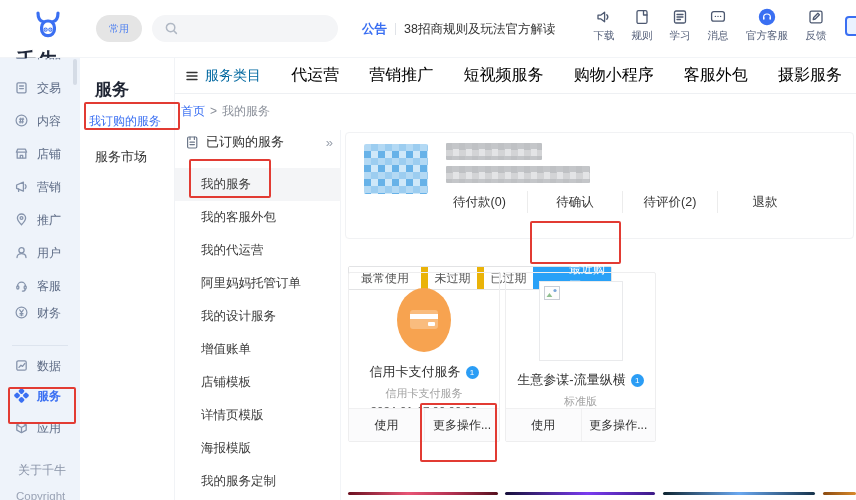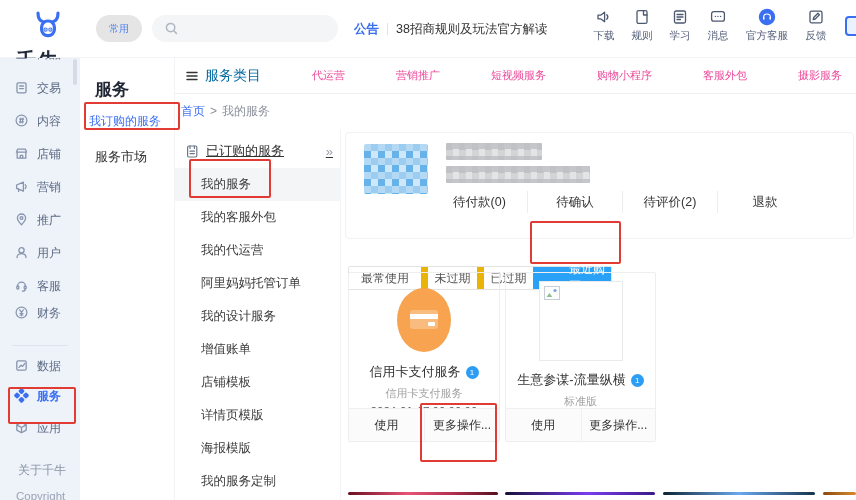--- a/index.html
+++ b/index.html
@@ -7,21 +7,21 @@
     font-family:"Liberation Sans","DejaVu Sans",sans-serif; color:#333; }
 
   
   #header { position:absolute; left:0; top:0; width:856px; height:58px; background:#fff; border-bottom:1px solid #f2f4f7; }
   .logo { position:absolute; left:16px; top:9px; display:flex; align-items:center; gap:6px; cursor:pointer;flex-direction:column; }
   .logo-txt .cn { font-size:20px; font-weight:bold; color:#20283a; letter-spacing:2px; }
   .logo-txt .tag { font-size:9px; color:#a9b4c4; letter-spacing:1.5px; margin-top:2px; }
   .pill { position:absolute; left:96px; top:15px; width:46px; height:27px; border-radius:14px; background:#e5e5e5; color:#4a7df0; font-size:10px; display:flex; align-items:center; justify-content:center; }
   .search { position:absolute; left:152px; top:15px; width:186px; height:27px; border-radius:14px; background:#f4f5f7; display:flex; align-items:center; padding-left:12px; }
   .announce { position:absolute; left:354px; top:0; height:58px; display:flex; align-items:center; gap:8px; }
-  .announce .lbl { color:#3a6ff2; font-size:12.5px; font-weight:bold; }
+  .announce .lbl { color:#3a6ff2; font-size:12.5px; font-weight:bold;margin-left:8px; }
   .announce .div { width:1px; height:12px; background:#e0e3e8; }
   .announce .txt { color:#333; font-size:12.5px; }
   .actions { position:absolute; left:585px; top:8px; display:flex; }
   .action { width:38px; display:flex; flex-direction:column; align-items:center; gap:3px; cursor:pointer; }
   .action.wide { width:60px; }
   .action .a-lbl { font-size:10.5px; color:#55607a; white-space:nowrap; }
   .partial-icon { position:absolute; left:845px; top:16px; width:20px; height:20px; border:2px solid #3a6ff2; border-radius:4px; background:#eaf2ff; }
 
   
   #rail { position:absolute; left:0; top:58px; width:80px; height:442px; background:#eef3fa; overflow:hidden; }
@@ -35,30 +35,30 @@
 
   
   #svc-panel { position:absolute; left:80px; top:58px; width:95px; height:442px; background:#fff; border-right:1px solid #f1f3f6; }
   .svc-title { position:absolute; left:15px; top:20px; font-size:17px; font-weight:bold; color:#1f2533; }
   .svc-item1 { position:absolute; left:9px; top:55px; font-size:12px; color:#3a6ff2; cursor:pointer; }
   .svc-item2 { position:absolute; left:15px; top:90px; font-size:13px; color:#333; cursor:pointer; }
 
   
   #navbar { position:absolute; left:175px; top:58px; width:681px; height:36px; border-bottom:1px solid #eef0f3; display:flex; align-items:center; justify-content:space-between; padding:0 14px 0 10px; }
   .nav-first { display:flex; align-items:center; gap:6px; font-size:14px; color:#0369a1; cursor:pointer; }
-  .nav-item { font-size:11px; color:#ec4899; cursor:pointer; white-space:nowrap; }
+  .nav-item { font-size:16px; color:#000000; cursor:pointer; white-space:nowrap; }
 
   
   #crumb { position:absolute; left:175px; top:94px; height:34px; display:flex; align-items:center; gap:5px; padding-left:6px; font-size:12px; }
   #crumb .home { color:#3a6ff2; cursor:pointer; }
   #crumb .sep, #crumb .cur { color:#8a8f99; }
 
   
   #menu { position:absolute; left:175px; top:130px; width:166px; height:370px; background:#fff; border-right:1px solid #f2f4f7; }
-  .menu-head { position:absolute; left:10px; top:12px; width:148px; display:flex; align-items:center; gap:6px; font-size:13px; color:#333; cursor:pointer;text-decoration:underline; }
+  .menu-head { position:absolute; left:10px; top:3px; width:148px; display:flex; align-items:center; gap:6px; font-size:13px; color:#333; cursor:pointer; }
   .menu-head .chev { margin-left:auto; color:#9aa1ad; font-size:13px; }
   .menu-item { position:absolute; left:0; width:166px; height:33px; display:flex; align-items:center; padding-left:26px; font-size:12.5px; color:#3c3c3c; cursor:pointer; }
   .menu-item.sel { background:#f4f5f7; }
 
   
   #main { position:absolute; left:345px; top:130px; width:511px; height:370px; }
   .profile-card { position:absolute; left:0; top:2px; width:509px; height:107px; border:1px solid #f1f2f4; border-radius:4px; }
   .avatar { position:absolute; left:18px; top:11px; width:64px; height:50px; border-radius:2px;
     background-image:conic-gradient(#9ccdf0 25%,#cfe8f9 0 50%,#67b2e8 0 75%,#b3d9f4 0); background-size:14px 14px; }
   .m-bar { position:absolute; height:17px; border-radius:1px;

